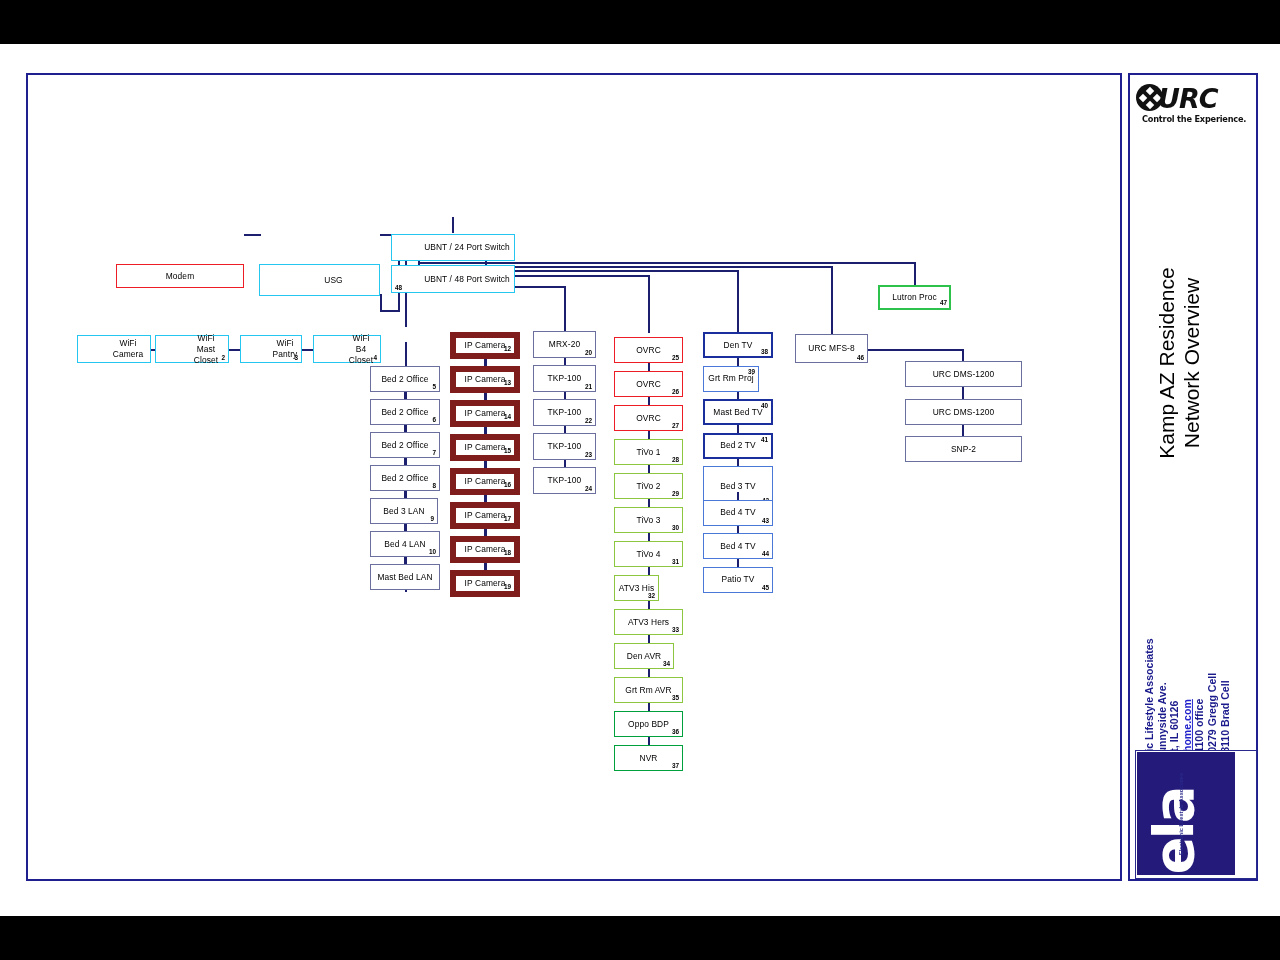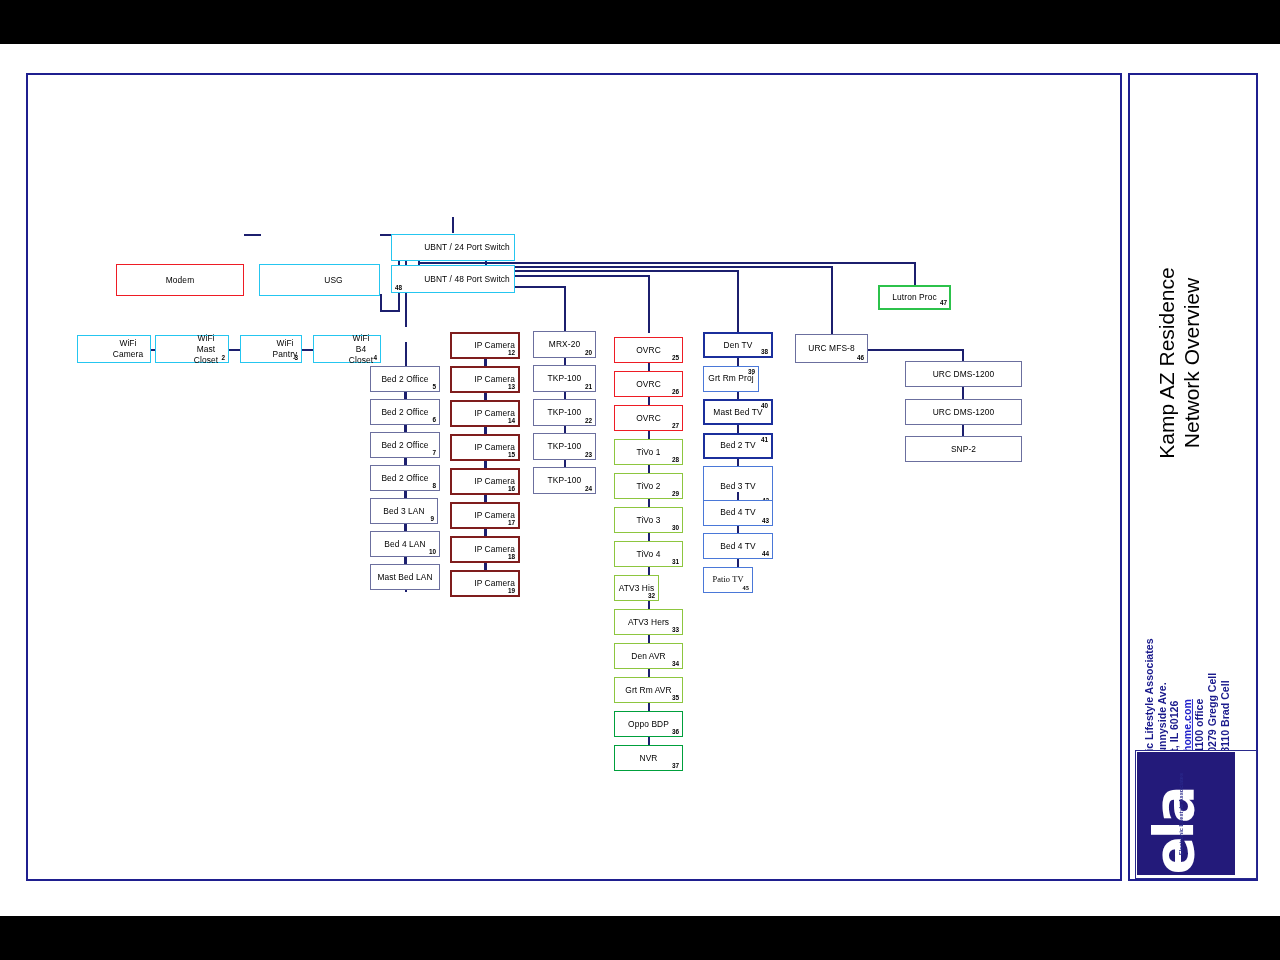--- a/index.html
+++ b/index.html
@@ -14,21 +14,21 @@
 
   
   .node{position:absolute;box-sizing:border-box;background:#fff;border:1.6px solid #6b6f9e;
         display:flex;align-items:center;justify-content:center;text-align:center;}
   .node .lbl{font-size:8.4px;color:#000;line-height:11px;padding:0 3px;letter-spacing:.1px;}
   .node .num{position:absolute;right:3px;bottom:1px;font-size:6.4px;font-weight:bold;color:#000;}
   .node .num.sup{bottom:auto;top:1px;}
 
   .b-cyan{border:1.6px solid #25c6f0;padding-left:28px;}
   .b-red{border:1.8px solid #ee1c24;}
-  .b-yellow{border:2px solid #7f1d1d;justify-content:flex-end;}
+  .b-yellow{border:6px solid #7f1d1d;}
   .b-gray{border:1.6px solid #6b6f9e;}
   .b-lime{border:1.8px solid #8dc63f;}
   .b-green{border:1.8px solid #00a03c;}
   .b-navy{border:2.4px solid #1b2f9c;}
   .b-blue{border:1.6px solid #4a78d8;}
   .b-kgreen{border:2px solid #2cc24b;}
 
   
   .wire{position:absolute;background:#1c1f6e;}
   .wh{height:1.6px;}
@@ -114,21 +114,21 @@
       <div class="wire wh" style="left:866px;top:305px;width:98px;"></div>
       <div class="wire wv" style="left:962px;top:305px;height:17px;"></div>
       <div class="wire wv" style="left:962px;top:342px;height:17px;"></div>
       <div class="wire wv" style="left:962px;top:380px;height:17px;"></div>
 
       <div class="wire wh" style="left:151px;top:305px;width:11px;"></div>
       <div class="wire wh" style="left:229px;top:305px;width:11px;"></div>
       <div class="wire wh" style="left:302px;top:305px;width:11px;"></div>
     </div>
 
-    <div class="node b-red" style="left:116px;top:220px;width:128px;height:32px;">
+    <div class="node b-red" style="left:116px;top:220px;width:128px;height:24px;">
       <span class="lbl">Modem</span>
     </div>
 
     <div class="node b-cyan" style="left:259px;top:220px;width:121px;height:32px;">
       <span class="lbl">USG</span>
     </div>
 
     <div class="node b-cyan" style="left:391px;top:190px;width:124px;height:27px;">
       <span class="lbl">UBNT / 24 Port Switch</span>
     </div>
@@ -298,21 +298,21 @@
         <div class="node b-lime" style="left: 614px; top: 531px; width: 45px; height: 26px;">
           <span class="lbl">ATV3 His</span>
           <span class="num">32</span>
         </div>
         <div class="wire wv" style="left: 647.5px; top: 557px; height: 8px;"></div>
         <div class="node b-lime" style="left: 614px; top: 565px; width: 69px; height: 26px;">
           <span class="lbl">ATV3 Hers</span>
           <span class="num">33</span>
         </div>
         <div class="wire wv" style="left: 647.5px; top: 591px; height: 8px;"></div>
-        <div class="node b-lime" style="left: 614px; top: 599px; width: 69px; height: 26px;">
+        <div class="node b-lime" style="left: 614px; top: 599px; width: 60px; height: 26px;">
           <span class="lbl">Den AVR</span>
           <span class="num">34</span>
         </div>
         <div class="wire wv" style="left: 647.5px; top: 625px; height: 8px;"></div>
         <div class="node b-lime" style="left: 614px; top: 633px; width: 69px; height: 26px;">
           <span class="lbl">Grt Rm AVR</span>
           <span class="num">35</span>
         </div>
         <div class="wire wv" style="left: 647.5px; top: 659px; height: 8px;"></div>
         <div class="node b-green" style="left: 614px; top: 667px; width: 69px; height: 26px;">
@@ -355,21 +355,21 @@
         <div class="node b-blue" style="left: 703px; top: 455.5px; width: 70px; height: 26px;">
           <span class="lbl">Bed 4 TV</span>
           <span class="num">43</span>
         </div>
         <div class="wire wv" style="left: 737px; top: 481.5px; height: 7.5px;"></div>
         <div class="node b-blue" style="left: 703px; top: 489px; width: 70px; height: 26px;">
           <span class="lbl">Bed 4 TV</span>
           <span class="num">44</span>
         </div>
         <div class="wire wv" style="left: 737px; top: 515px; height: 7.5px;"></div>
-        <div class="node b-blue" style="left: 703px; top: 522.5px; width: 50px; height: 26px; font-family: Liberation Serif, serif;">
+        <div class="node b-blue" style="left: 703px; top: 522.5px; width: 70px; height: 26px;">
           <span class="lbl">Patio TV</span>
           <span class="num">45</span>
         </div>
       </div>
 
     <div class="node b-gray" style="left:795px;top:290px;width:73px;height:29px;">
       <span class="lbl">URC MFS-8</span>
       <span class="num">46</span>
     </div>
 
@@ -383,20 +383,30 @@
     </div>
     <div class="node b-gray" style="left:905px;top:355px;width:117px;height:26px;">
       <span class="lbl">URC DMS-1200</span>
     </div>
     <div class="node b-gray" style="left:905px;top:392px;width:117px;height:26px;">
       <span class="lbl">SNP-2</span>
     </div>
 
     <div class="panel" id="title-panel">
 
+      <div id="urc-logo">
+        <div class="urc-diamond">
+          <i style="left:11px;top:4px;width:6px;height:6px;"></i>
+          <i style="left:4px;top:11px;width:6px;height:6px;"></i>
+          <i style="left:18px;top:11px;width:6px;height:6px;"></i>
+          <i style="left:11px;top:18px;width:6px;height:6px;"></i>
+        </div>
+        <div id="urc-word">URC</div>
+        <div id="urc-tag">Control the Experience.</div>
+      </div>
 
       <div id="main-title">
         <span>Kamp AZ Residence</span><br>
         <span>Network Overview</span>
       </div>
 
       <div id="contact">
         <span class="ln">Electronic Lifestyle Associates</span>
         <span class="ln">515 S. Sunnyside Ave.</span>
         <span class="ln">Elmhurst, IL 60126</span>

